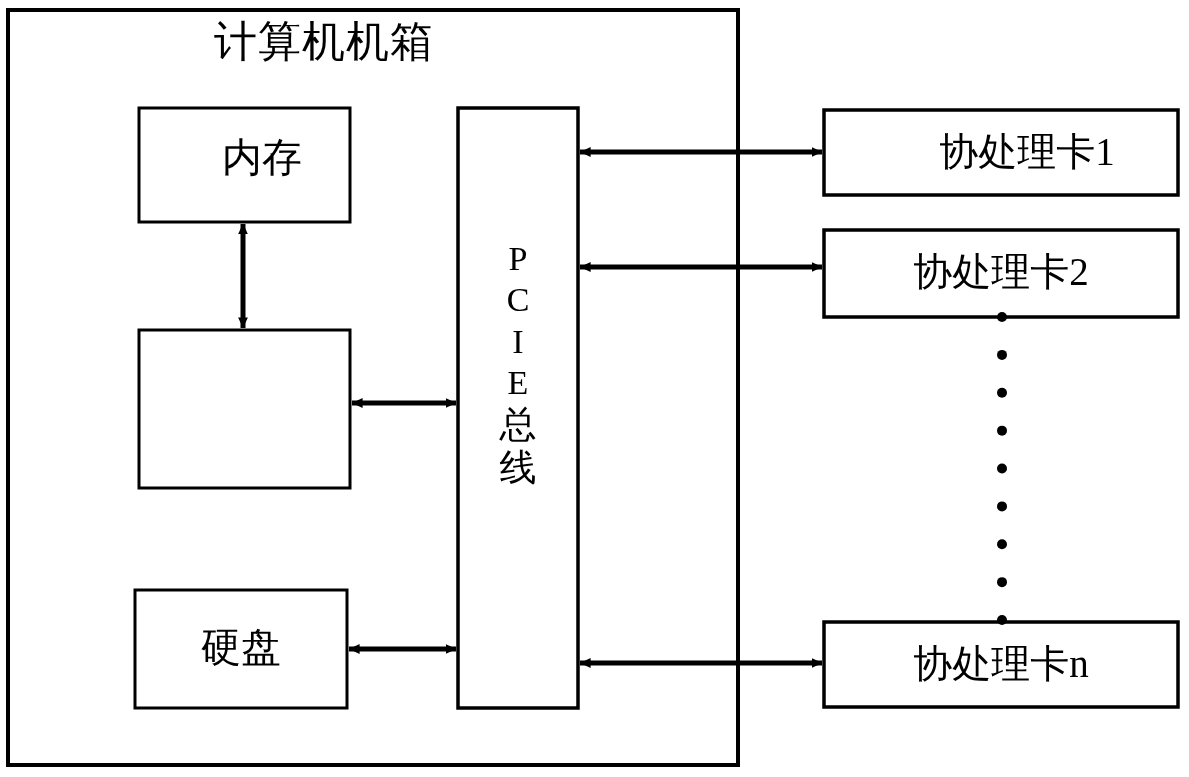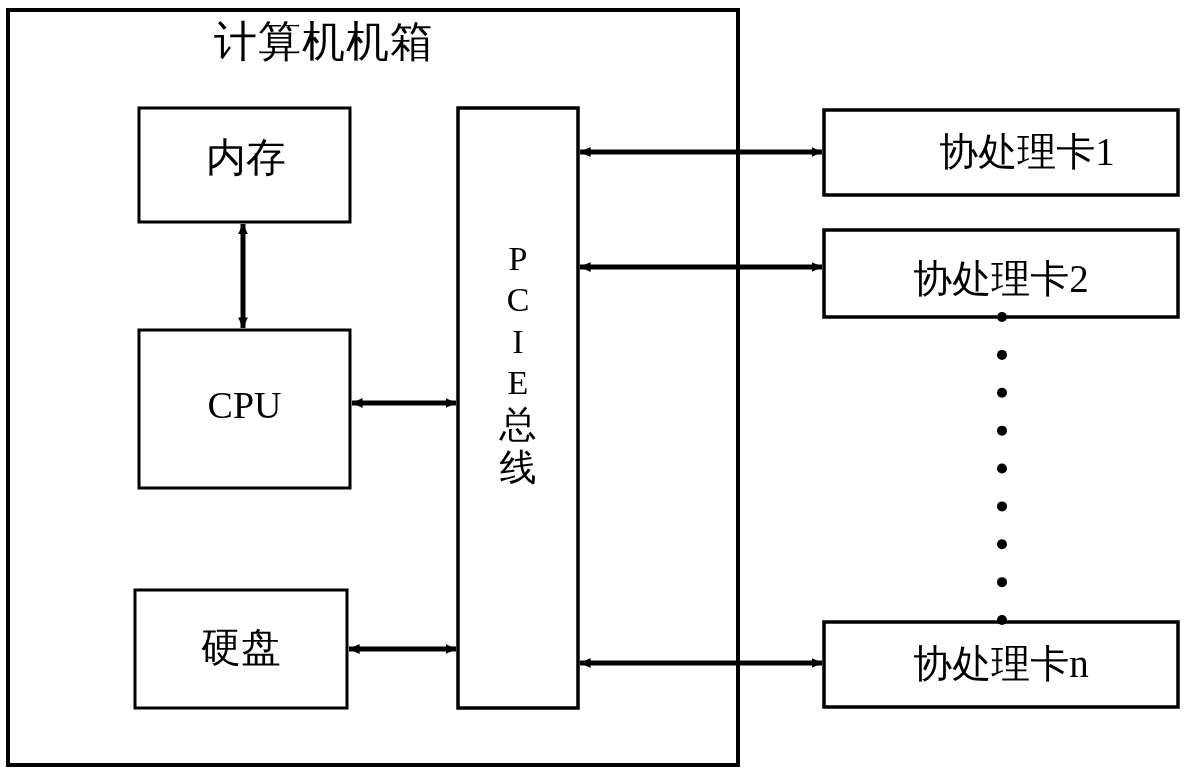--- a/index.html
+++ b/index.html
@@ -43,20 +43,21 @@
   }
   
   .box-label {
     text-align: center;
     font-size: 40px;
   }
   #label-memory {
     left: 139px;
     top: 138px;
     width: 214px;
+    padding-left: 16px;
   }
   #label-cpu {
     left: 139px;
     top: 386px;
     width: 211px;
     font-size: 38px;
   }
   #label-disk {
     left: 135px;
     top: 628px;
@@ -82,21 +83,21 @@
   #label-pcie .pcie-char.cjk {
     font-size: 37px;
     line-height: 1.16;
   }
   
   .card-label {
     text-align: center;
     font-size: 39px;
   }
   #label-card-1 { left: 824px; top: 132px; width: 406px; }
-  #label-card-2 { left: 824px; top: 252px; width: 354px; margin-top: 7px; }
+  #label-card-2 { left: 824px; top: 252px; width: 354px; }
   #label-card-n { left: 824px; top: 644px; width: 354px; }
 </style>
 </head>
 <body>
 
 <div id="diagram-root">
 
   <svg id="diagram-svg" viewBox="0 0 1189 777" xmlns="http://www.w3.org/2000/svg">
     <defs>
       <marker id="arrow-end" markerWidth="11" markerHeight="11" refX="10.2" refY="5.5" orient="auto" markerUnits="userSpaceOnUse">
@@ -143,21 +144,20 @@
         <circle cx="1002" cy="544.25" r="5" fill="#000000"></circle>
         <circle cx="1002" cy="582.125" r="5" fill="#000000"></circle>
         <circle cx="1002" cy="620" r="5" fill="#000000"></circle>
       </g>
   </svg>
 
   <div class="lbl" id="chassis-title">计算机机箱</div>
 
   <div class="lbl box-label" id="label-memory">内存</div>
 
-  <div class="lbl box-label" id="label-cpu">CPU</div>
 
   <div class="lbl box-label" id="label-disk">硬盘</div>
 
   <div class="lbl" id="label-pcie">
       <span class="pcie-char">P</span>
       <span class="pcie-char">C</span>
       <span class="pcie-char">I</span>
       <span class="pcie-char">E</span>
       <span class="pcie-char cjk">总</span>
       <span class="pcie-char cjk">线</span>

